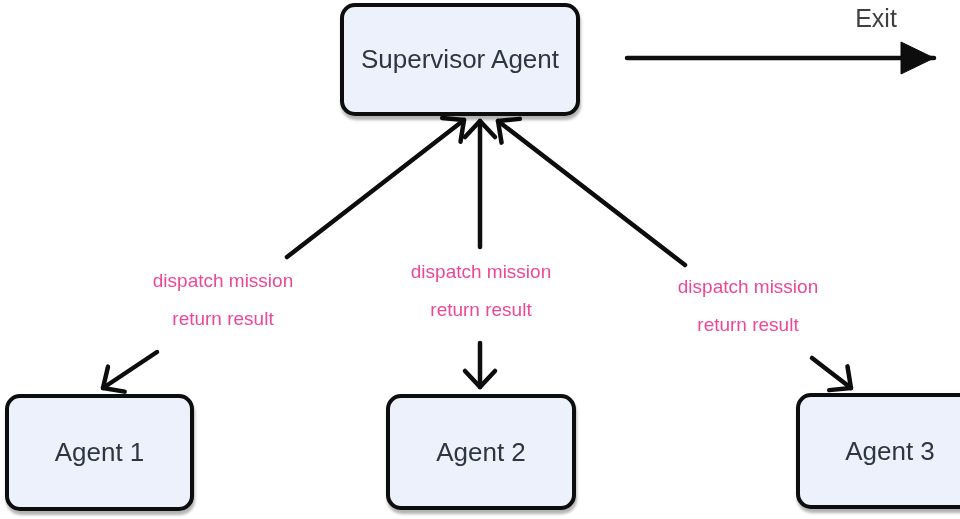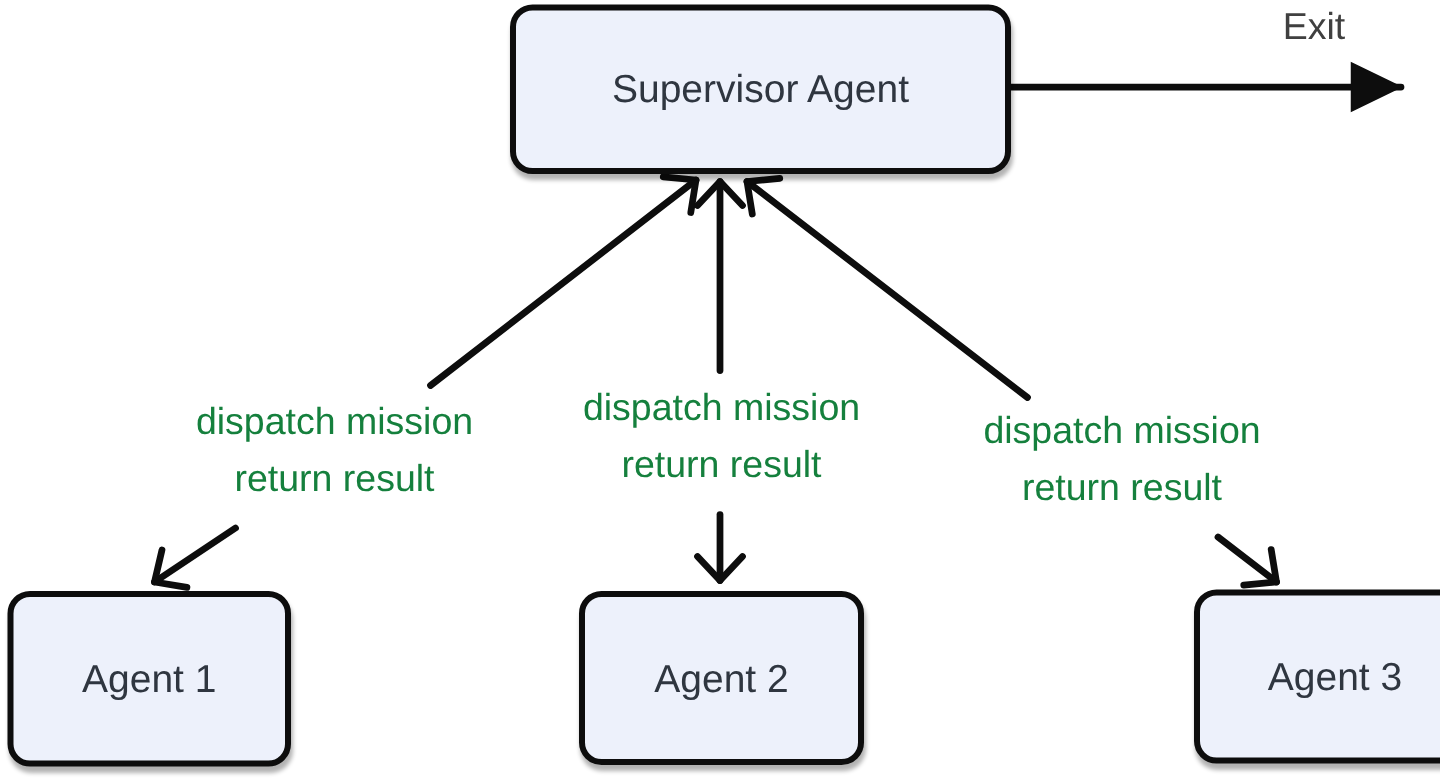--- a/index.html
+++ b/index.html
@@ -28,31 +28,31 @@
     background: #edf1fb;
     border: 4px solid #0d0d0d;
     border-radius: 15px;
     display: flex;
     align-items: center;
     justify-content: center;
     font-size: 26px;
     color: #2f3640;
     box-shadow: 1px 4px 3px rgba(0,0,0,0.30);
   }
-  .node-supervisor { left: 340px; top: 3px;   width: 334px; height: 113px; }
+  .node-supervisor { left: 340px; top: 3px;   width: 240px; height: 113px; }
   .node-agent1     { left: 5px;   top: 394px; width: 189px; height: 117px; }
   .node-agent2     { left: 386px; top: 394px; width: 190px; height: 116px; align-items: center; }
   .node-agent3     { left: 796px; top: 393px; width: 188px; height: 116px; }
   .edge-label {
     position: absolute;
     transform: translateX(-50%);
     text-align: center;
-    font-size: 25px;
+    font-size: 19px;
     line-height: 38px;
-    color: #15803d;
+    color: #ec4899;
     white-space: nowrap;
   }
   .edge-label-1 { left: 223px; top: 262px; }
   .edge-label-2 { left: 481px; top: 253px; }
   .edge-label-3 { left: 748px; top: 268px; }
   .exit-label {
     position: absolute;
     left: 876px;
     top: 4px;
     transform: translateX(-50%);

